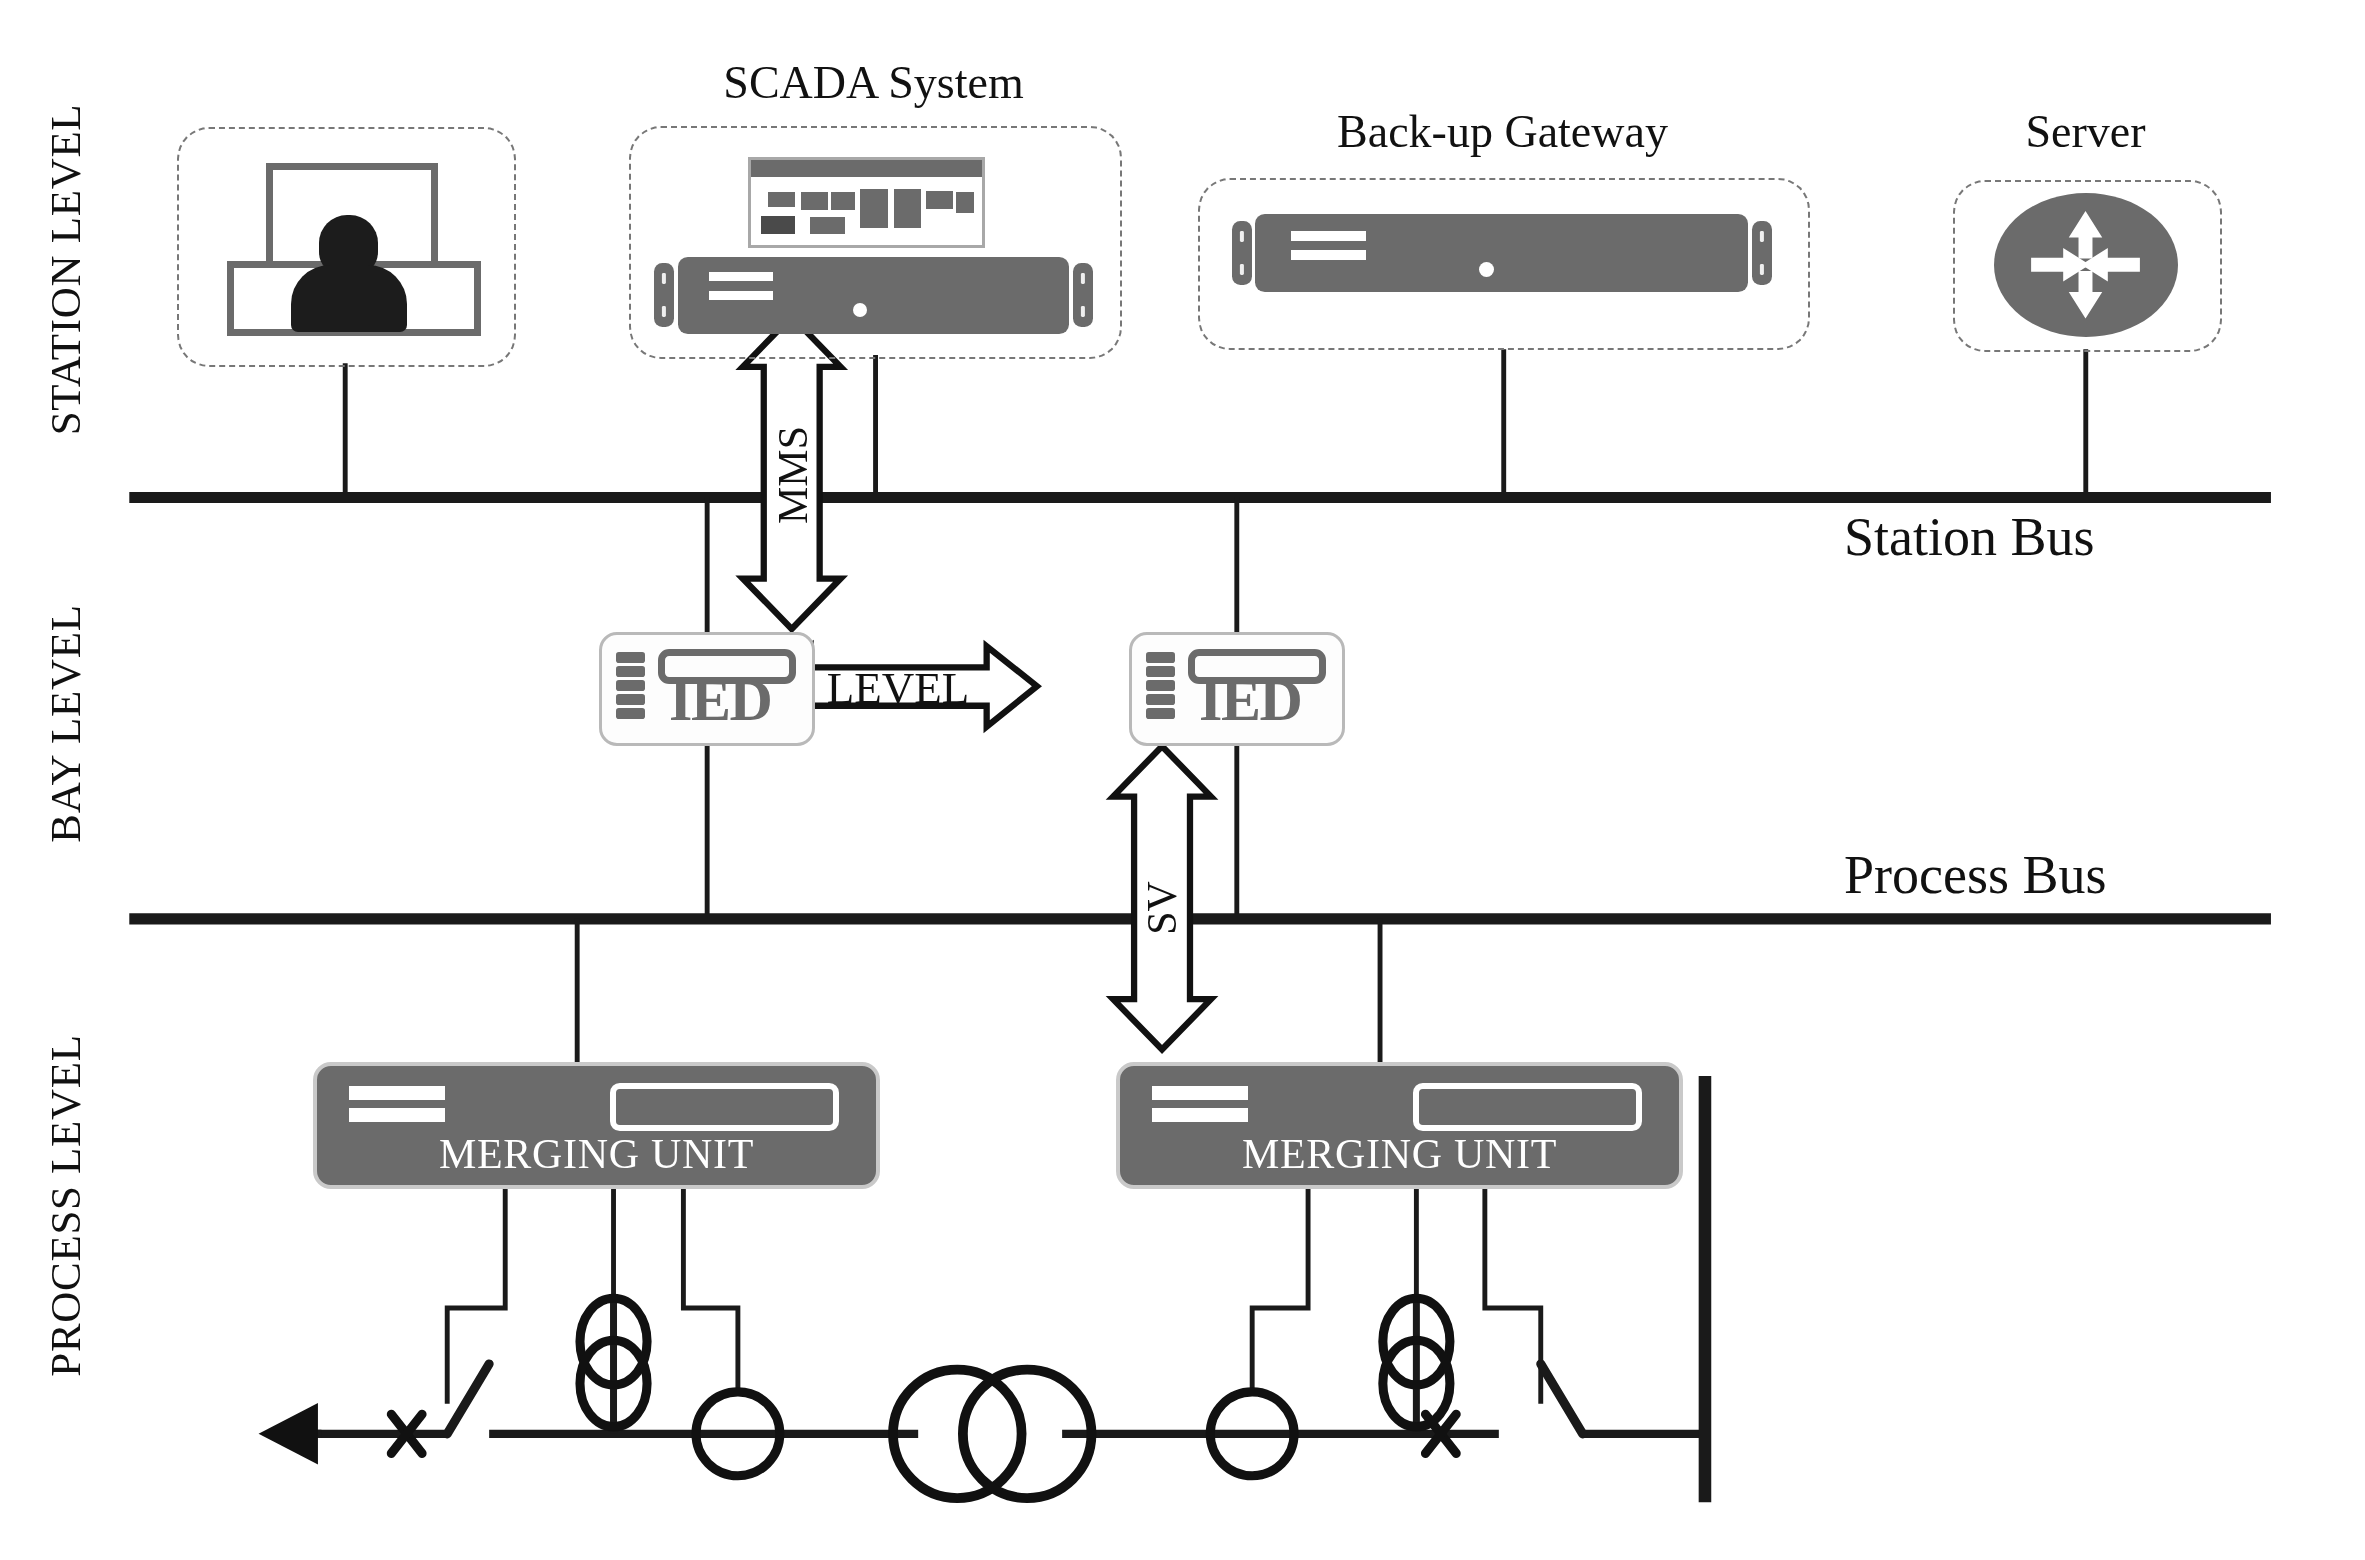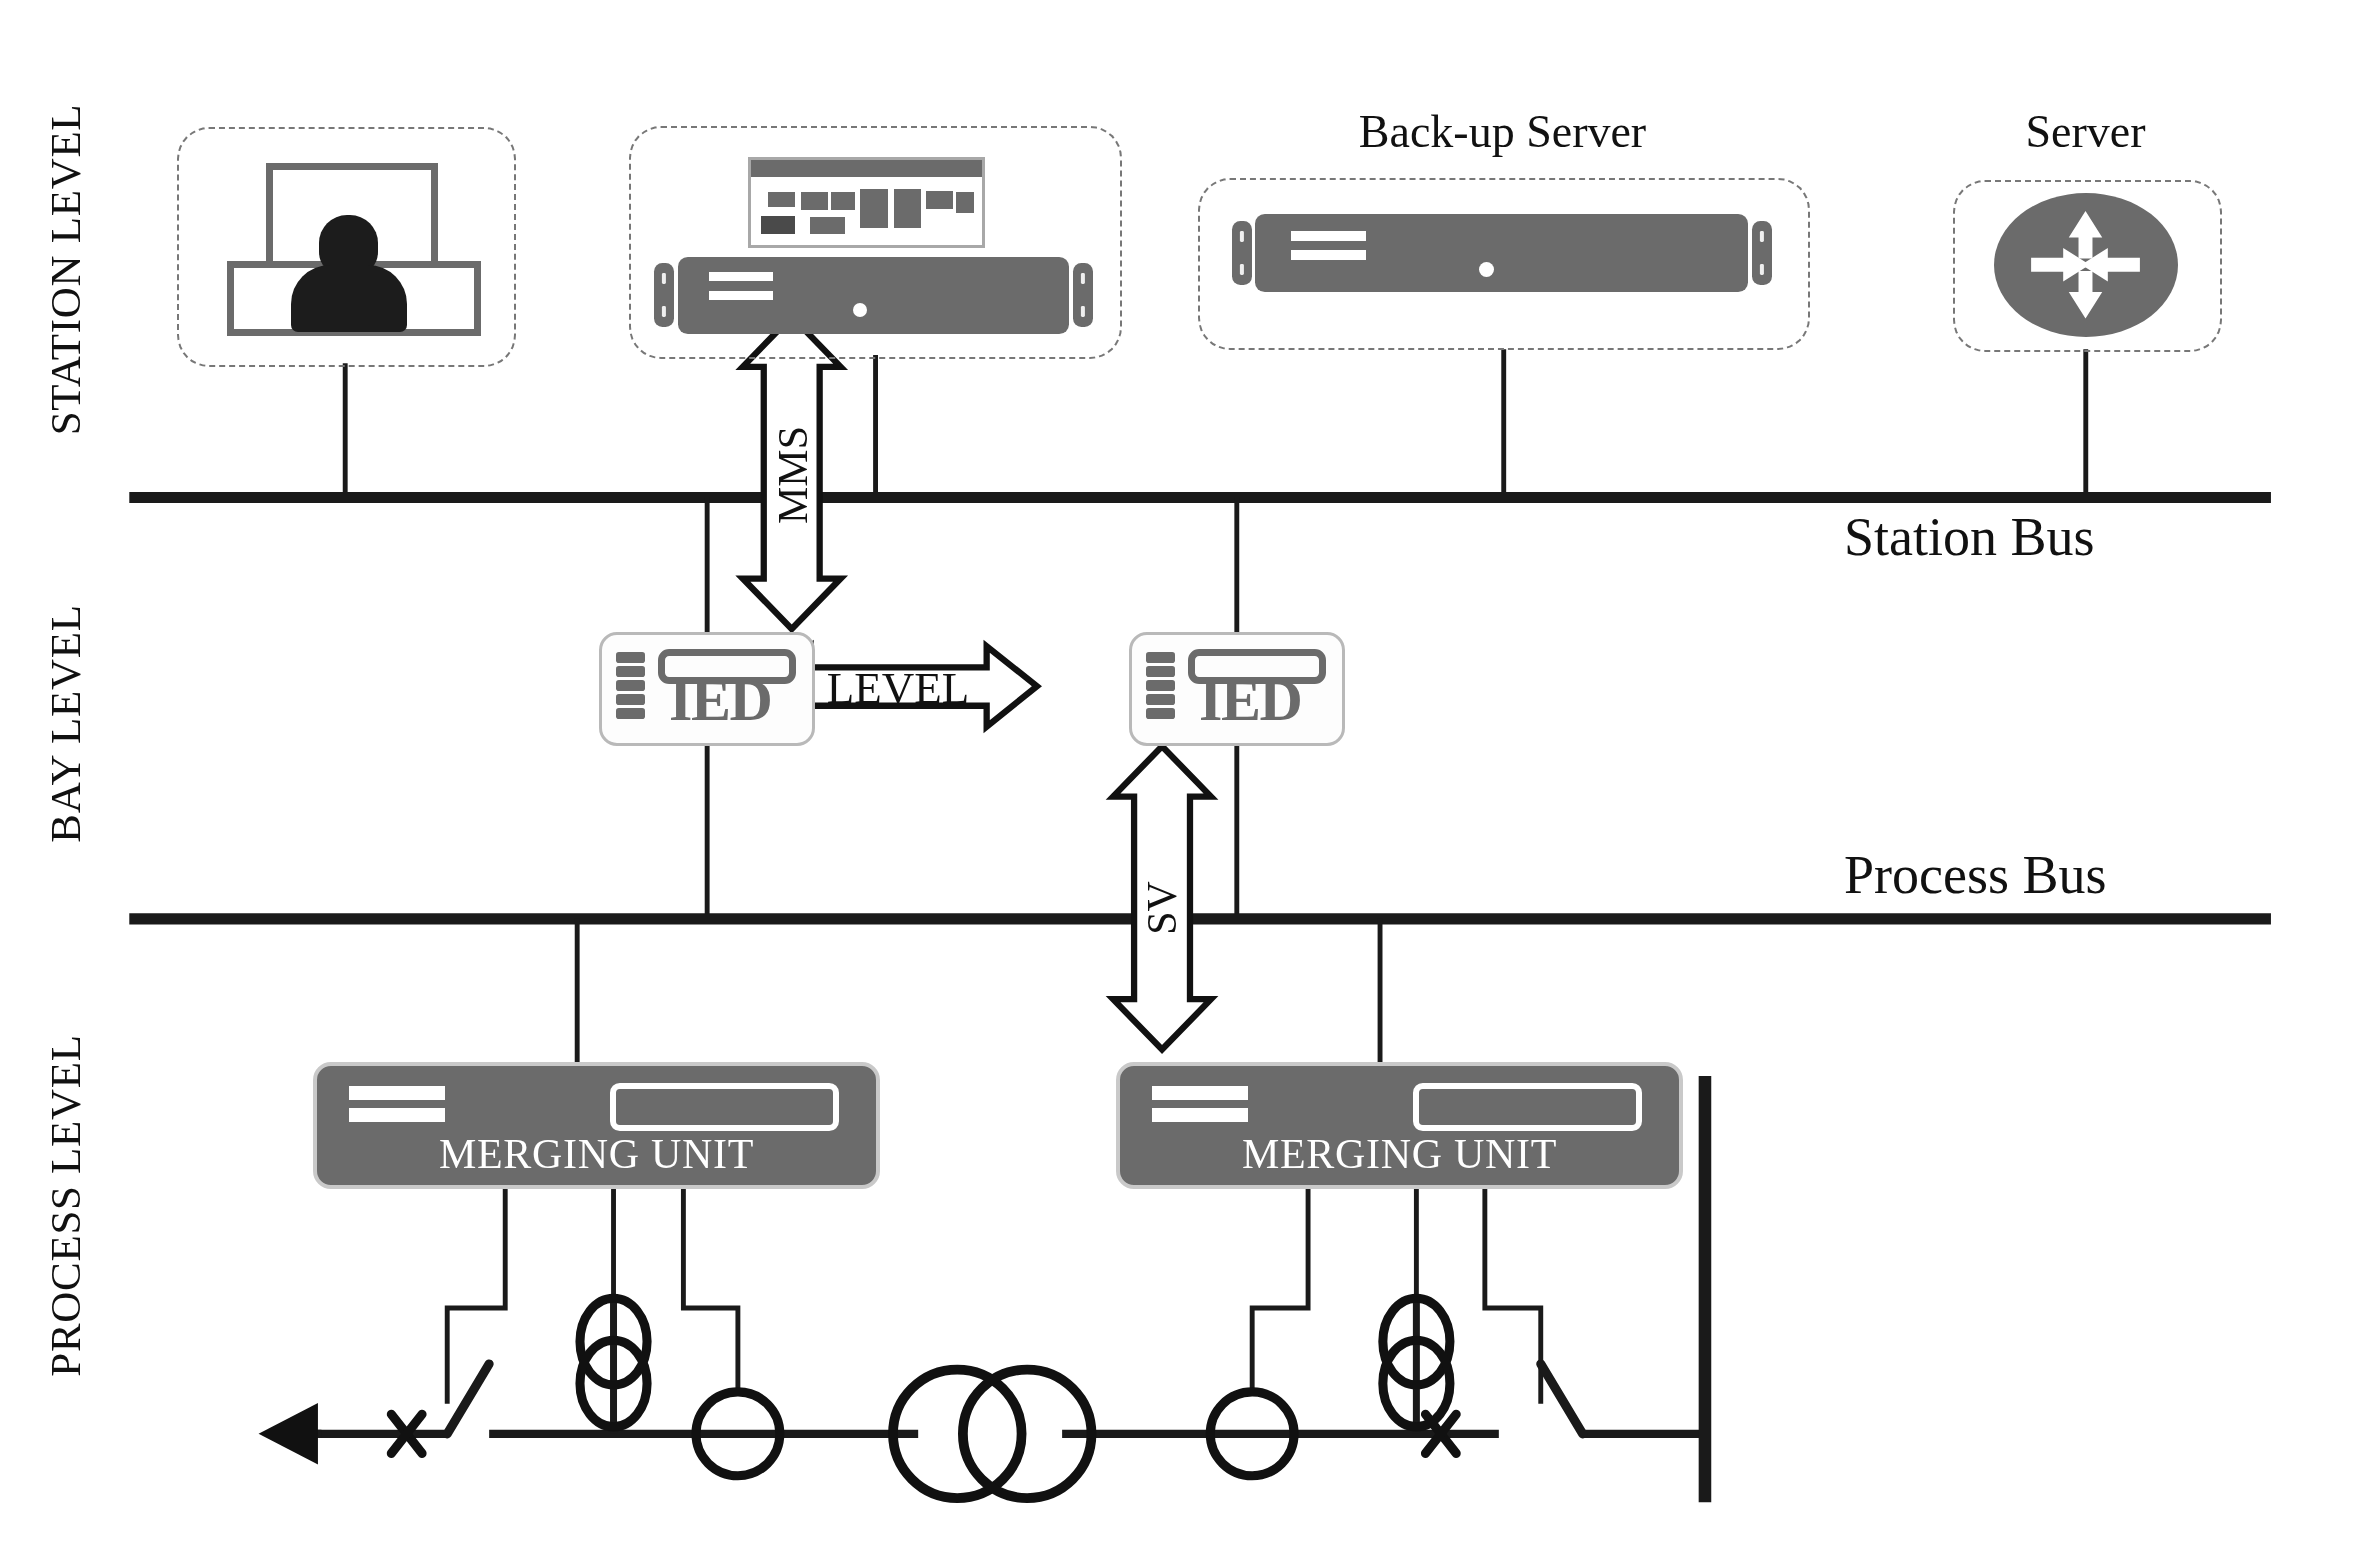--- a/index.html
+++ b/index.html
@@ -133,20 +133,21 @@
 
   <div class="dashbox" style="left:177px;top:127px;width:335px;height:236px;"></div>
   <div class="node" style="left:224px;top:163px;width:245px;height:168px;">
     <div class="mon-frame" style="left:42px;top:0px;width:158px;height:99px;"></div>
     <div class="mon-frame" style="left:2.8px;top:98px;width:119px;height:61px;"></div>
     <div class="mon-frame" style="left:130px;top:98px;width:113px;height:61px;"></div>
     <div class="person" style="left:95px;top:52px;width:59px;height:61px;border-radius:28px 28px 24px 24px;"></div>
     <div class="person" style="left:67px;top:102px;width:116px;height:67px;border-radius:39px 39px 7px 7px;"></div>
   </div>
 
+  <div class="dev-title" style="left:629px;top:56px;width:489px;">SCADA System</div>
   <div class="dashbox" style="left:629px;top:126px;width:489px;height:229px;"></div>
   <div class="node" style="left:629px;top:126px;width:489px;height:229px;">
     <div class="panel" style="left:119px;top:31px;width:231px;height:85px;">
       <div class="panel-head" style="height:17px;"></div>
       <div class="pblk" style="left:17px;top:32px;width:26.5px;height:15.4px;"></div>
       <div class="pblk" style="left:50px;top:32px;width:26.5px;height:18px;"></div>
       <div class="pblk" style="left:80px;top:32px;width:24px;height:18px;"></div>
       <div class="pblk" style="left:109px;top:29px;width:28px;height:39px;"></div>
       <div class="pblk" style="left:143px;top:29px;width:26.5px;height:39px;"></div>
       <div class="pblk" style="left:175px;top:31px;width:26.5px;height:18px;"></div>
@@ -162,21 +163,21 @@
       <i style="top:9.8px;"></i>
         <i style="bottom:9.8px;"></i>
     </div>
     <div class="srv" style="left:49px;top:131px;width:391px;height:77px;">
       <div class="srv-bar" style="left:31px;top:15.4px;width:64px;height:9px;"></div>
       <div class="srv-bar" style="left:31px;top:34px;width:64px;height:9px;"></div>
       <div class="srv-dot" style="left:175px;top:46px;width:14px;height:14px;"></div>
     </div>
   </div>
 
-  <div class="dev-title" style="left:1188px;top:105px;width:629px;">Back-up Server</div>
+  <div class="dev-title" style="left:1188px;top:105px;width:629px;">Back-up Gateway</div>
   <div class="dashbox" style="left:1198px;top:178px;width:608px;height:168px;"></div>
   <div class="node" style="left:1198px;top:178px;width:608px;height:168px;">
     <div class="srv-ear" style="left:34px;top:43px;width:19.6px;height:64px;">
       <i style="top:9.8px;"></i>
         <i style="bottom:9.8px;"></i>
     </div>
     <div class="srv-ear" style="right:34px;top:43px;width:19.6px;height:64px;">
       <i style="top:9.8px;"></i>
         <i style="bottom:9.8px;"></i>
     </div>

